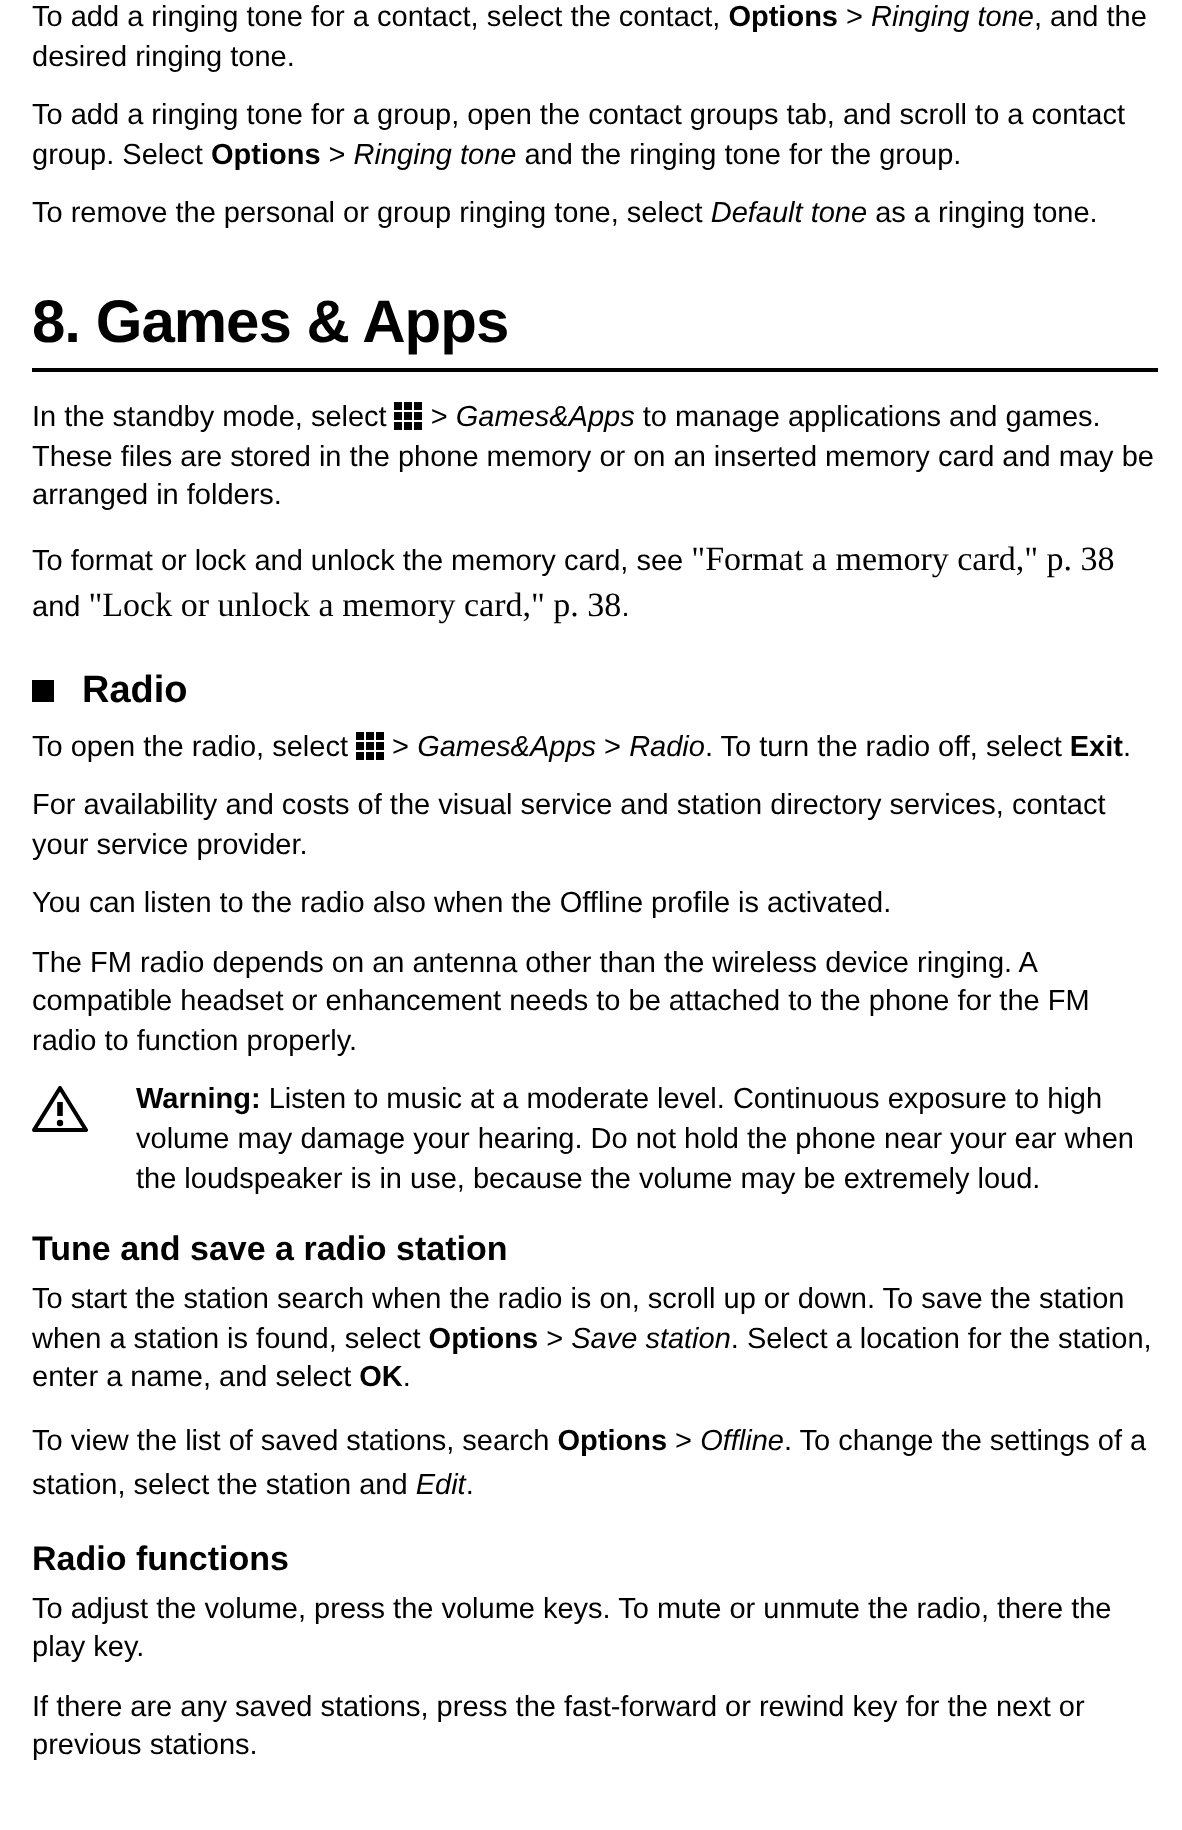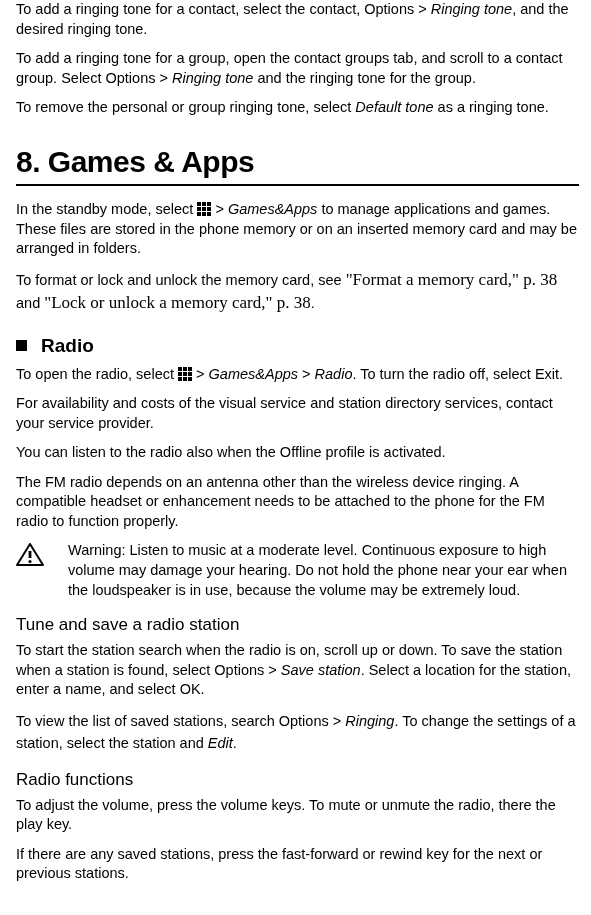--- a/index.html
+++ b/index.html
@@ -8,21 +8,21 @@
     line-height: 1.35;
     color: #000;
     background: #fff;
     width: 591px;
     margin: 0;
     padding: 0 12px 0 16px;
     box-sizing: border-box;
     -webkit-font-smoothing: antialiased;
   }
   .para { margin: 0 0 10px 0; }
-  .bold { font-weight: normal; }
+  .bold { font-weight: bold; }
   .ital { font-style: italic; margin-top: 48px; }
   .chapter-title {
     font-size: 30px;
     font-weight: bold;
     margin: 24px 0 2px 0;
     letter-spacing: -0.5px;
   }
   .chapter-rule {
     border: none;
     border-top: 2.5px solid #000;
@@ -39,21 +39,21 @@
     height: 11px;
     background: #000;
     flex: 0 0 auto;
   }
   .section-title {
     font-size: 19px;
     font-weight: bold;
   }
   .subsection-title {
     font-size: 17px;
-    font-weight: normal;
+    font-weight: bold;
     margin: 14px 0 4px 0;
   }
   .warn-row {
     display: flex;
     gap: 24px;
     margin: 6px 0 10px 0;
   }
   .warn-icon {
     flex: 0 0 auto;
     margin-top: 2px;
@@ -136,19 +136,19 @@
   </div>
 </div>
 
 <div class="subsection-title">Tune and save a radio station</div>
 
 <p class="para">
   <span>To start the station search when the radio is on, scroll up or down. To save the station when a station is found, select </span><span class="bold">Options</span><span> &gt; </span><span class="ital">Save station</span><span>. Select a location for the station, enter a name, and select </span><span class="bold">OK</span><span>.</span>
 </p>
 
 <p class="para" style="line-height:1.55;">
-  <span>To view the list of saved stations, search </span><span class="bold">Options</span><span> &gt; </span><span class="ital">Ringing</span><span>. To change the settings of a station, select the station and </span><span class="ital">Edit</span><span>.</span>
+  <span>To view the list of saved stations, search </span><span class="bold">Options</span><span> &gt; </span><span class="ital">Offline</span><span>. To change the settings of a station, select the station and </span><span class="ital">Edit</span><span>.</span>
 </p>
 
 <div class="subsection-title">Radio functions</div>
 
 <p class="para">To adjust the volume, press the volume keys. To mute or unmute the radio, there the play key.</p>
 <p class="para">If there are any saved stations, press the fast-forward or rewind key for the next or previous stations.</p>
 
 </body></html>

